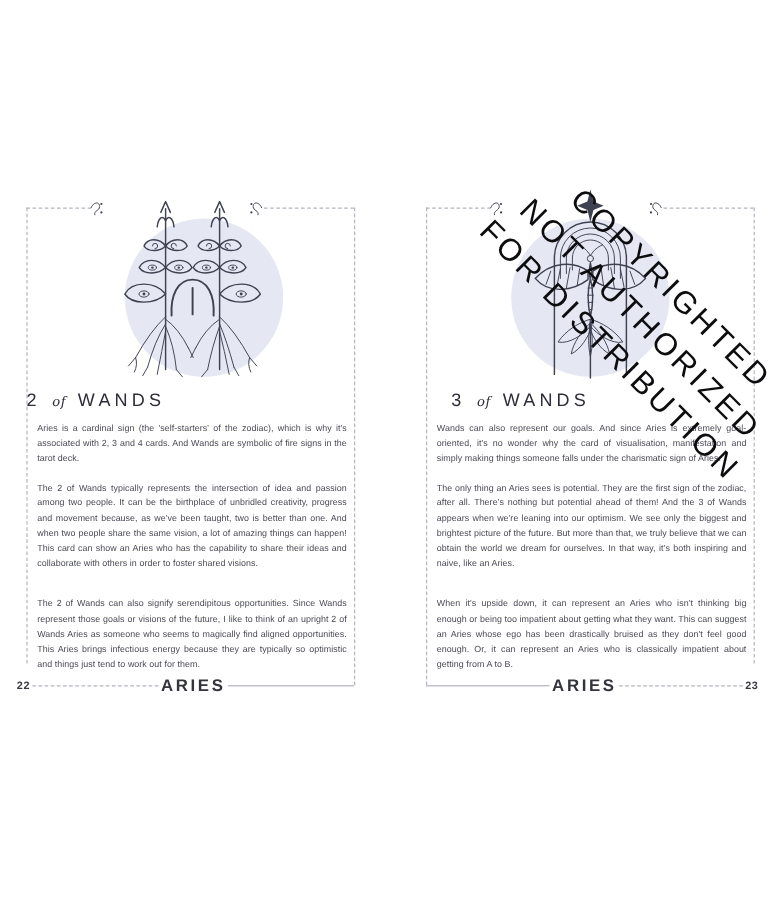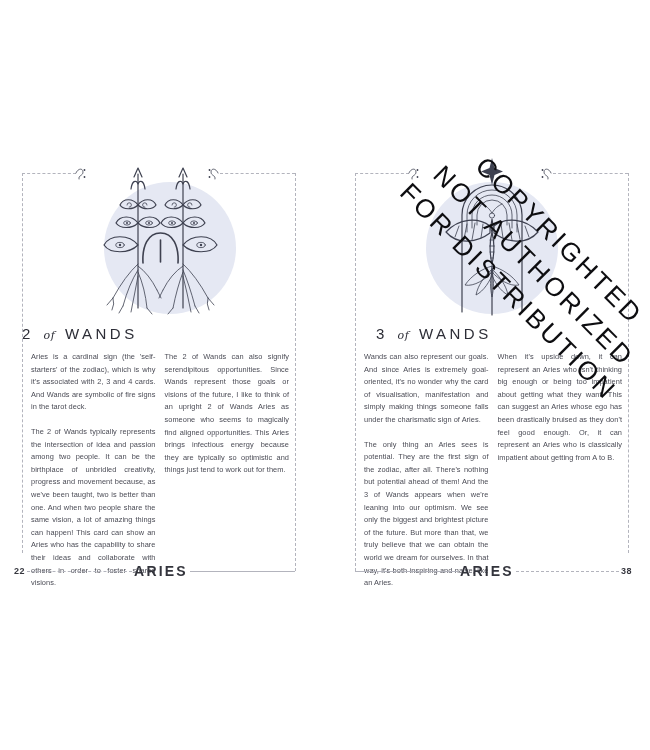--- a/index.html
+++ b/index.html
@@ -19,21 +19,21 @@
   
   .card-title{
     text-align:left;color:#2c2d36;font-size:15px;letter-spacing:3.5px;
     font-weight:400;
   }
   .card-title .of{
     font-family:"DejaVu Serif",serif;font-style:italic;font-size:11px;
     letter-spacing:0.5px;margin:0 2px;
   }
   
-  .cols{display:flex;gap:9px;}
+  .cols{display:flex;gap:9px;flex-direction:column;}
   .col{flex:1;}
   .col p{
     margin:0 0 12px 0;font-size:7.4px;line-height:12.6px;color:#4a4b55;
     text-align:justify;letter-spacing:0.05px;
   }
   
   .footer{display:flex;align-items:center;height:14px;gap:2px;}
   .footer .pagenum{font-size:9px;font-weight:bold;color:#36373f;letter-spacing:0.5px;}
   .footer .runlabel{font-size:14px;font-weight:bold;color:#33343c;letter-spacing:2.2px;}
   .footer .ln-dash{flex:1;border-top:1px dashed #b3b4bd;height:0;}
@@ -209,21 +209,21 @@
       </div>
       <div class="col">
         <p>When it's upside down, it can represent an Aries who isn't thinking big enough or being too impatient about getting what they want. This can suggest an Aries whose ego has been drastically bruised as they don't feel good enough. Or, it can represent an Aries who is classically impatient about getting from A to B.</p>
       </div>
     </div>
 
     <div class="abs footer" style="left:355px;top:564px;width:277px;">
       <span class="ln-solid"></span>
       <span class="runlabel">ARIES</span>
       <span class="ln-dash"></span>
-      <span class="pagenum">38</span>
+      <span class="pagenum">23</span>
     </div>
   </section>
 
   <div class="abs watermark">
     <div>COPYRIGHTED</div>
     <div>NOT AUTHORIZED</div>
     <div>FOR DISTRIBUTION</div>
   </div>
 
 </div>

